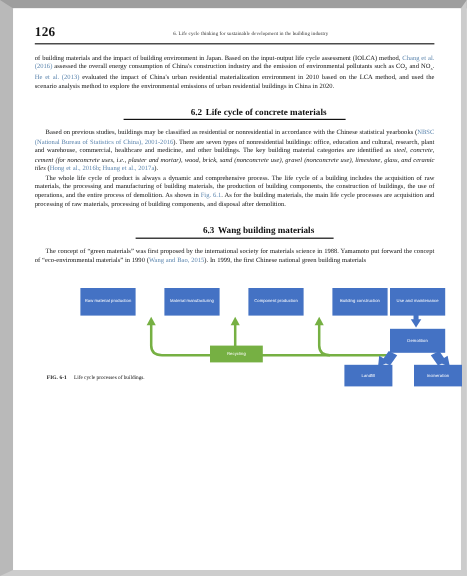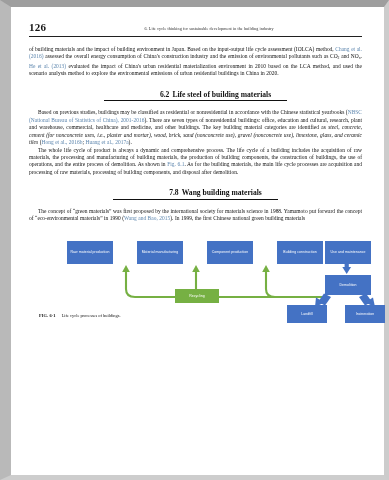--- a/index.html
+++ b/index.html
@@ -141,29 +141,29 @@
 
     <div class="runhead">
       <span class="folio">126</span>
       <span class="runtitle">6. Life cycle thinking for sustainable development in the building industry</span>
     </div>
     <div class="rule"></div>
 
     <p class="body"><span>of building materials and the impact of building environment in Japan. Based on the input-output life cycle assessment (IOLCA) method, </span><span class="cite">Chang et al. (2016)</span><span> assessed the overall energy consumption of China's construction industry and the emission of environmental pollutants such as CO</span><sub>2</sub><span> and NO</span><sub>x</sub><span>. </span><span class="cite">He et al. (2013)</span><span> evaluated the impact of China's urban residential materialization environment in 2010 based on the LCA method, and used the scenario analysis method to explore the environmental emissions of urban residential buildings in China in 2020.</span></p>
 
     <div class="sec-wrap">
-      <div class="sec"><span class="num">6.2</span><span>Life steel of building materials</span></div>
+      <div class="sec"><span class="num">6.2</span><span>Life cycle of concrete materials</span></div>
     </div>
 
     <p class="body indent"><span>Based on previous studies, buildings may be classified as residential or nonresidential in accordance with the Chinese statistical yearbooks (</span><span class="cite">NBSC (National Bureau of Statistics of China), 2001-2016</span><span>). There are seven types of nonresidential buildings: office, education and cultural, research, plant and warehouse, commercial, healthcare and medicine, and other buildings. The key building material categories are identified as </span><span class="ital">steel, concrete, cement (for nonconcrete uses, i.e., plaster and mortar), wood, brick, sand (nonconcrete use), gravel (nonconcrete use), limestone, glass, and ceramic tiles</span><span> (</span><span class="cite">Hong et al., 2016b</span><span>; </span><span class="cite">Huang et al., 2017a</span><span>).</span></p>
 
     <p class="body indent"><span>The whole life cycle of product is always a dynamic and comprehensive process. The life cycle of a building includes the acquisition of raw materials, the processing and manufacturing of building materials, the production of building components, the construction of buildings, the use of operations, and the entire process of demolition. As shown in </span><span class="cite">Fig. 6.1</span><span>. As for the building materials, the main life cycle processes are acquisition and processing of raw materials, processing of building components, and disposal after demolition.</span></p>
 
     <div class="sec-wrap">
-      <div class="sec"><span class="num">7.8</span><span>Wang building materials</span></div>
+      <div class="sec"><span class="num">6.3</span><span>Wang building materials</span></div>
     </div>
 
     <p class="body indent"><span>The concept of “green materials” was first proposed by the international society for materials science in 1988. Yamamoto put forward the concept of “eco-environmental materials” in 1990  (</span><span class="cite">Wang and Bao, 2015</span><span>). In 1999, the first Chinese national green building materials</span></p>
 
     <div class="figure">
       <div class="fig-canvas">
 
         <svg width="352" height="92" viewBox="0 0 352 92" style="position:absolute;left:0;top:0;">
 
           <path d="M300 62 L 166 62" stroke="#76b043" stroke-width="2.1" fill="none"></path>

